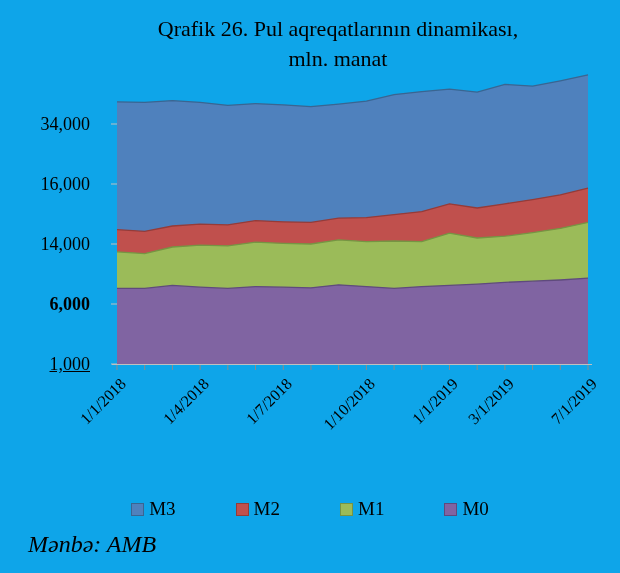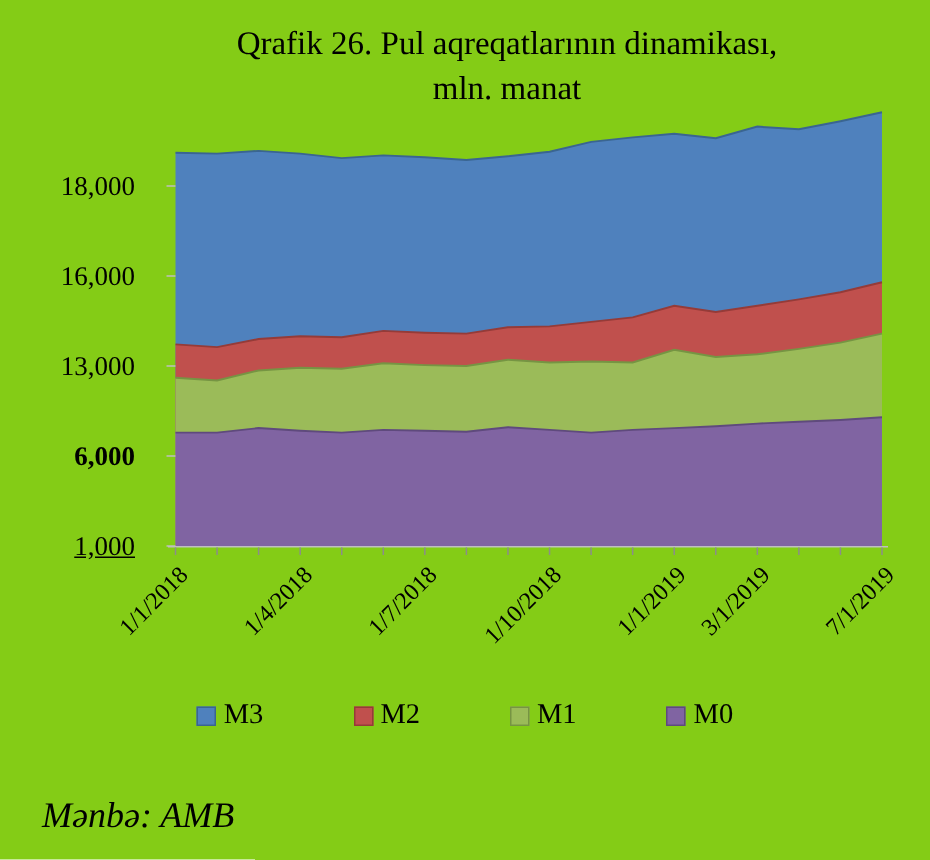--- a/index.html
+++ b/index.html
@@ -1,24 +1,24 @@
 <!DOCTYPE html>
 <html><head>
 <meta charset="utf-8">
 <style>
   html,body{margin:0;padding:0;background:#fff;}
-  #page{position:relative;width:620px;height:573px;background:#84cc16;overflow:hidden;
+  #page{position:relative;width:620px;height:573px;background:#0ea5e9;overflow:hidden;
         font-family:"Liberation Serif","DejaVu Serif",serif;color:#000;}
   #chart-title{position:absolute;left:55px;top:14px;width:566px;text-align:center;
                font-size:22px;line-height:30px;}
   #plot-svg{position:absolute;left:0;top:0;}
   .y-lab{position:absolute;width:72px;text-align:right;font-size:18px;height:20px;line-height:20px;}
   .x-lab{position:absolute;font-size:16px;white-space:nowrap;
          transform:translateX(-100%) rotate(-45deg);transform-origin:100% 0;}
-  #legend{position:absolute;left:0;top:466px;width:620px;display:flex;
+  #legend{position:absolute;left:0;top:498px;width:620px;display:flex;
           justify-content:center;gap:60px;align-items:center;}
   .legend-item{display:flex;align-items:center;gap:5px;font-size:19px;}
   .legend-swatch{width:11px;height:11px;display:inline-block;border:1px solid transparent;}
   #source-note{position:absolute;left:28px;top:531px;font-size:24px;font-style:italic;}
 </style>
 </head>
 <body>
 
 <div id="page">
 
@@ -56,23 +56,23 @@
       <line x1="560.2941176470588" y1="365" x2="560.2941176470588" y2="370" stroke="#8C8C8C" stroke-width="1"></line>
       <line x1="588" y1="365" x2="588" y2="370" stroke="#8C8C8C" stroke-width="1"></line>
       <line x1="111" y1="364" x2="117" y2="364" stroke="#BFBFBF" stroke-width="1"></line>
       <line x1="111" y1="304" x2="117" y2="304" stroke="#BFBFBF" stroke-width="1"></line>
       <line x1="111" y1="244" x2="117" y2="244" stroke="#BFBFBF" stroke-width="1"></line>
       <line x1="111" y1="184" x2="117" y2="184" stroke="#BFBFBF" stroke-width="1"></line>
       <line x1="111" y1="124" x2="117" y2="124" stroke="#BFBFBF" stroke-width="1"></line>
     </svg>
 
   <div>
-    <div class="y-lab" style="left:18px;top:114px;">18,000</div>
+    <div class="y-lab" style="left:18px;top:114px;">34,000</div>
     <div class="y-lab" style="left:18px;top:174px;">16,000</div>
-    <div class="y-lab" style="left:18px;top:234px;">13,000</div>
+    <div class="y-lab" style="left:18px;top:234px;">14,000</div>
     <div class="y-lab" style="left:18px;top:294px;font-weight:bold;">6,000</div>
     <div class="y-lab" style="left:18px;top:354px;text-decoration:underline;">1,000</div>
   </div>
 
   <div>
     <div class="x-lab" style="left:117px;top:375px;">1/1/2018</div>
     <div class="x-lab" style="left:200px;top:375px;">1/4/2018</div>
     <div class="x-lab" style="left:283px;top:375px;">1/7/2018</div>
     <div class="x-lab" style="left:366px;top:375px;">1/10/2018</div>
     <div class="x-lab" style="left:449px;top:375px;">1/1/2019</div>

